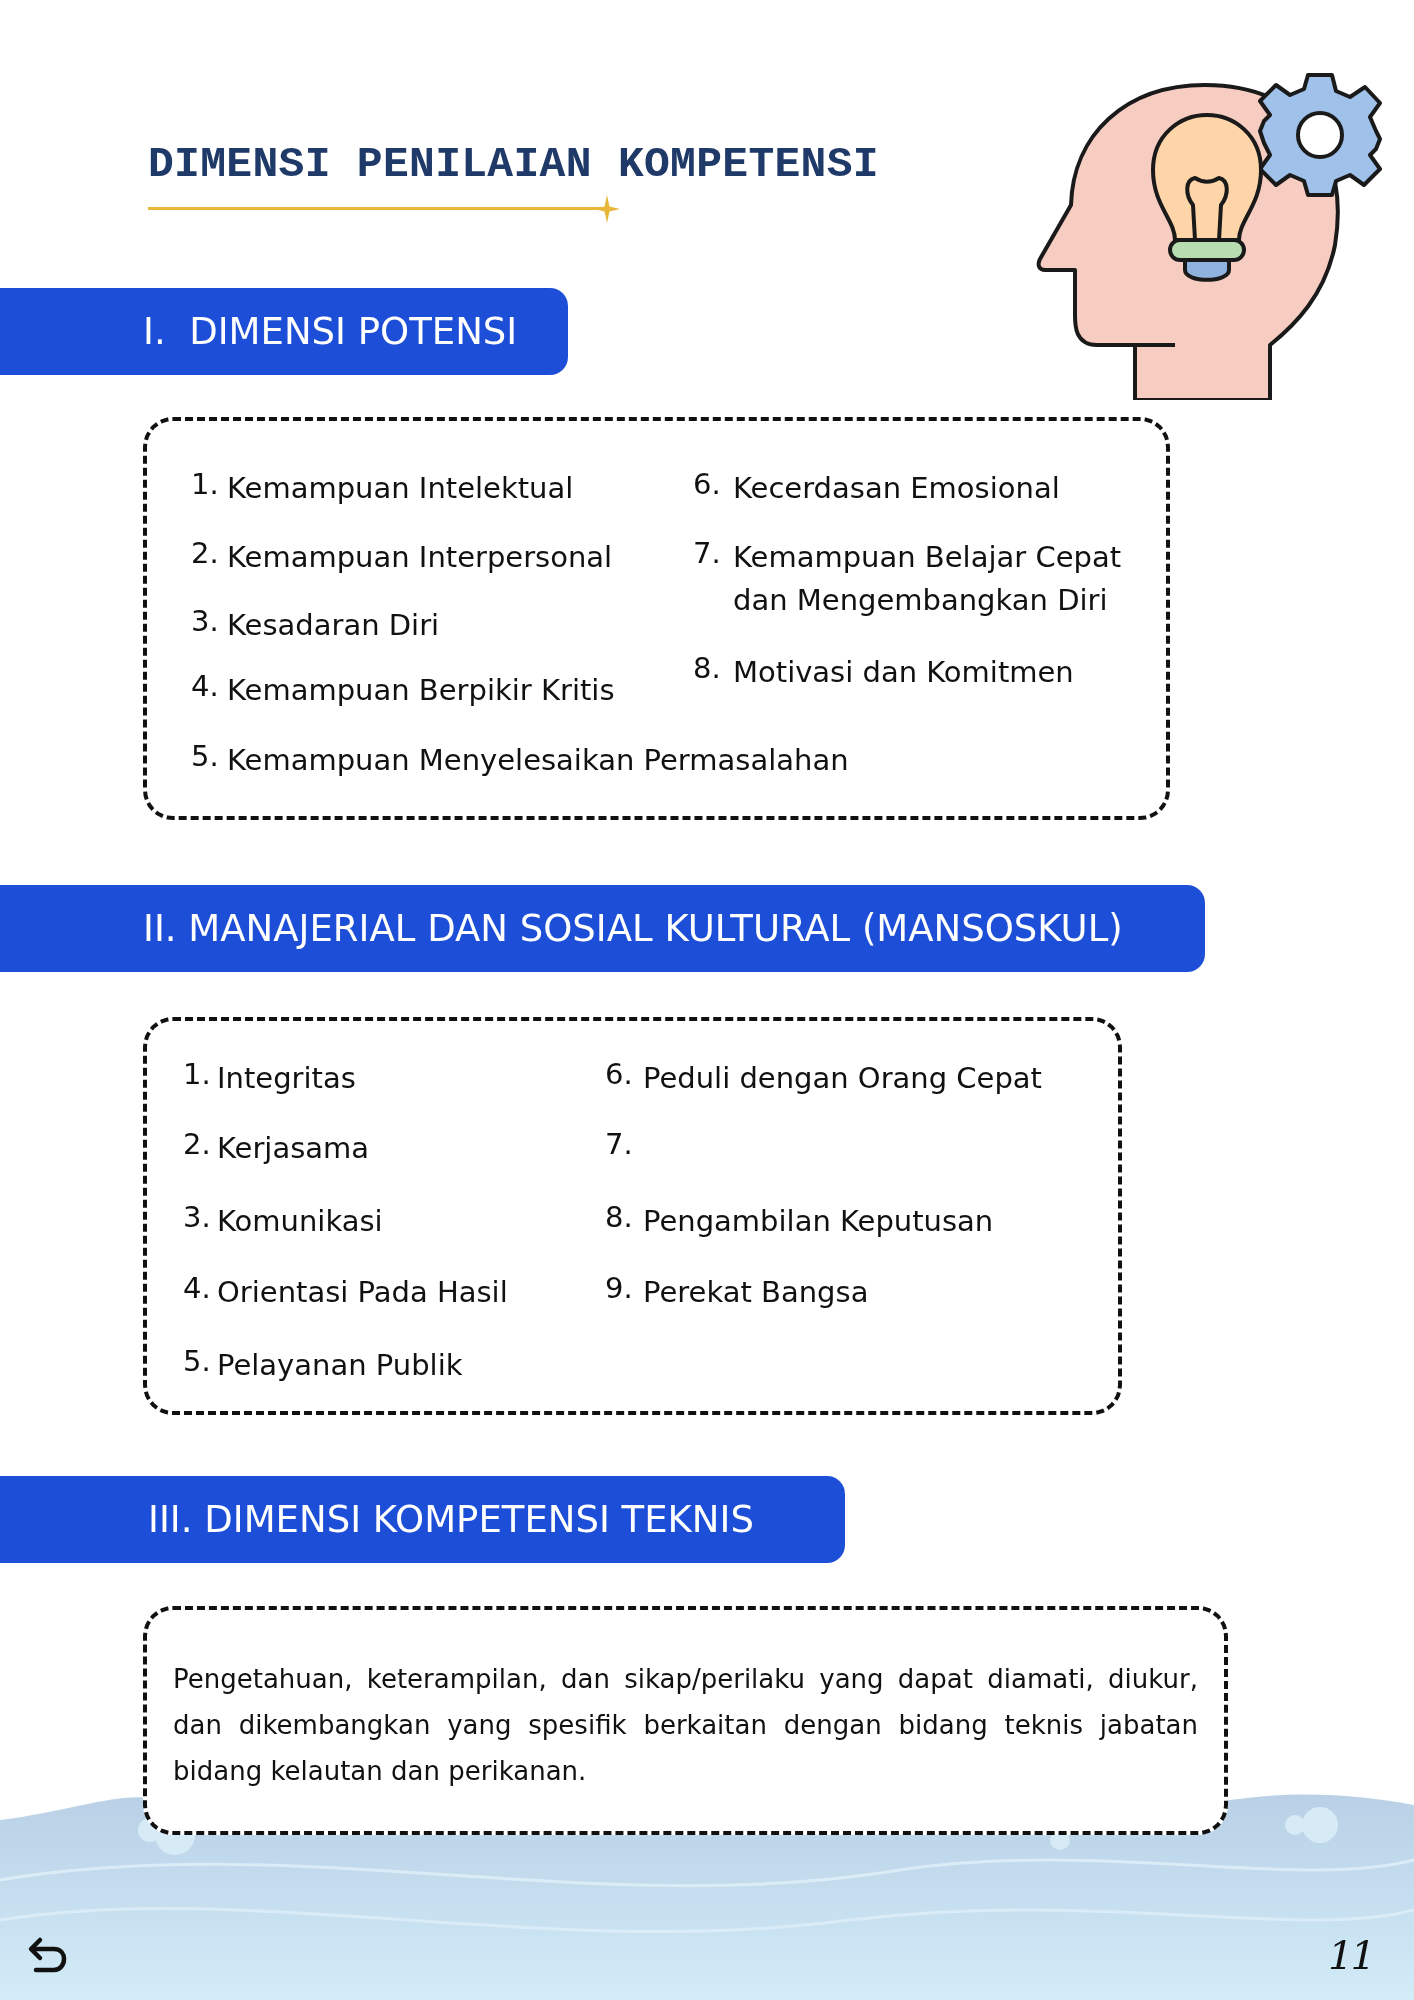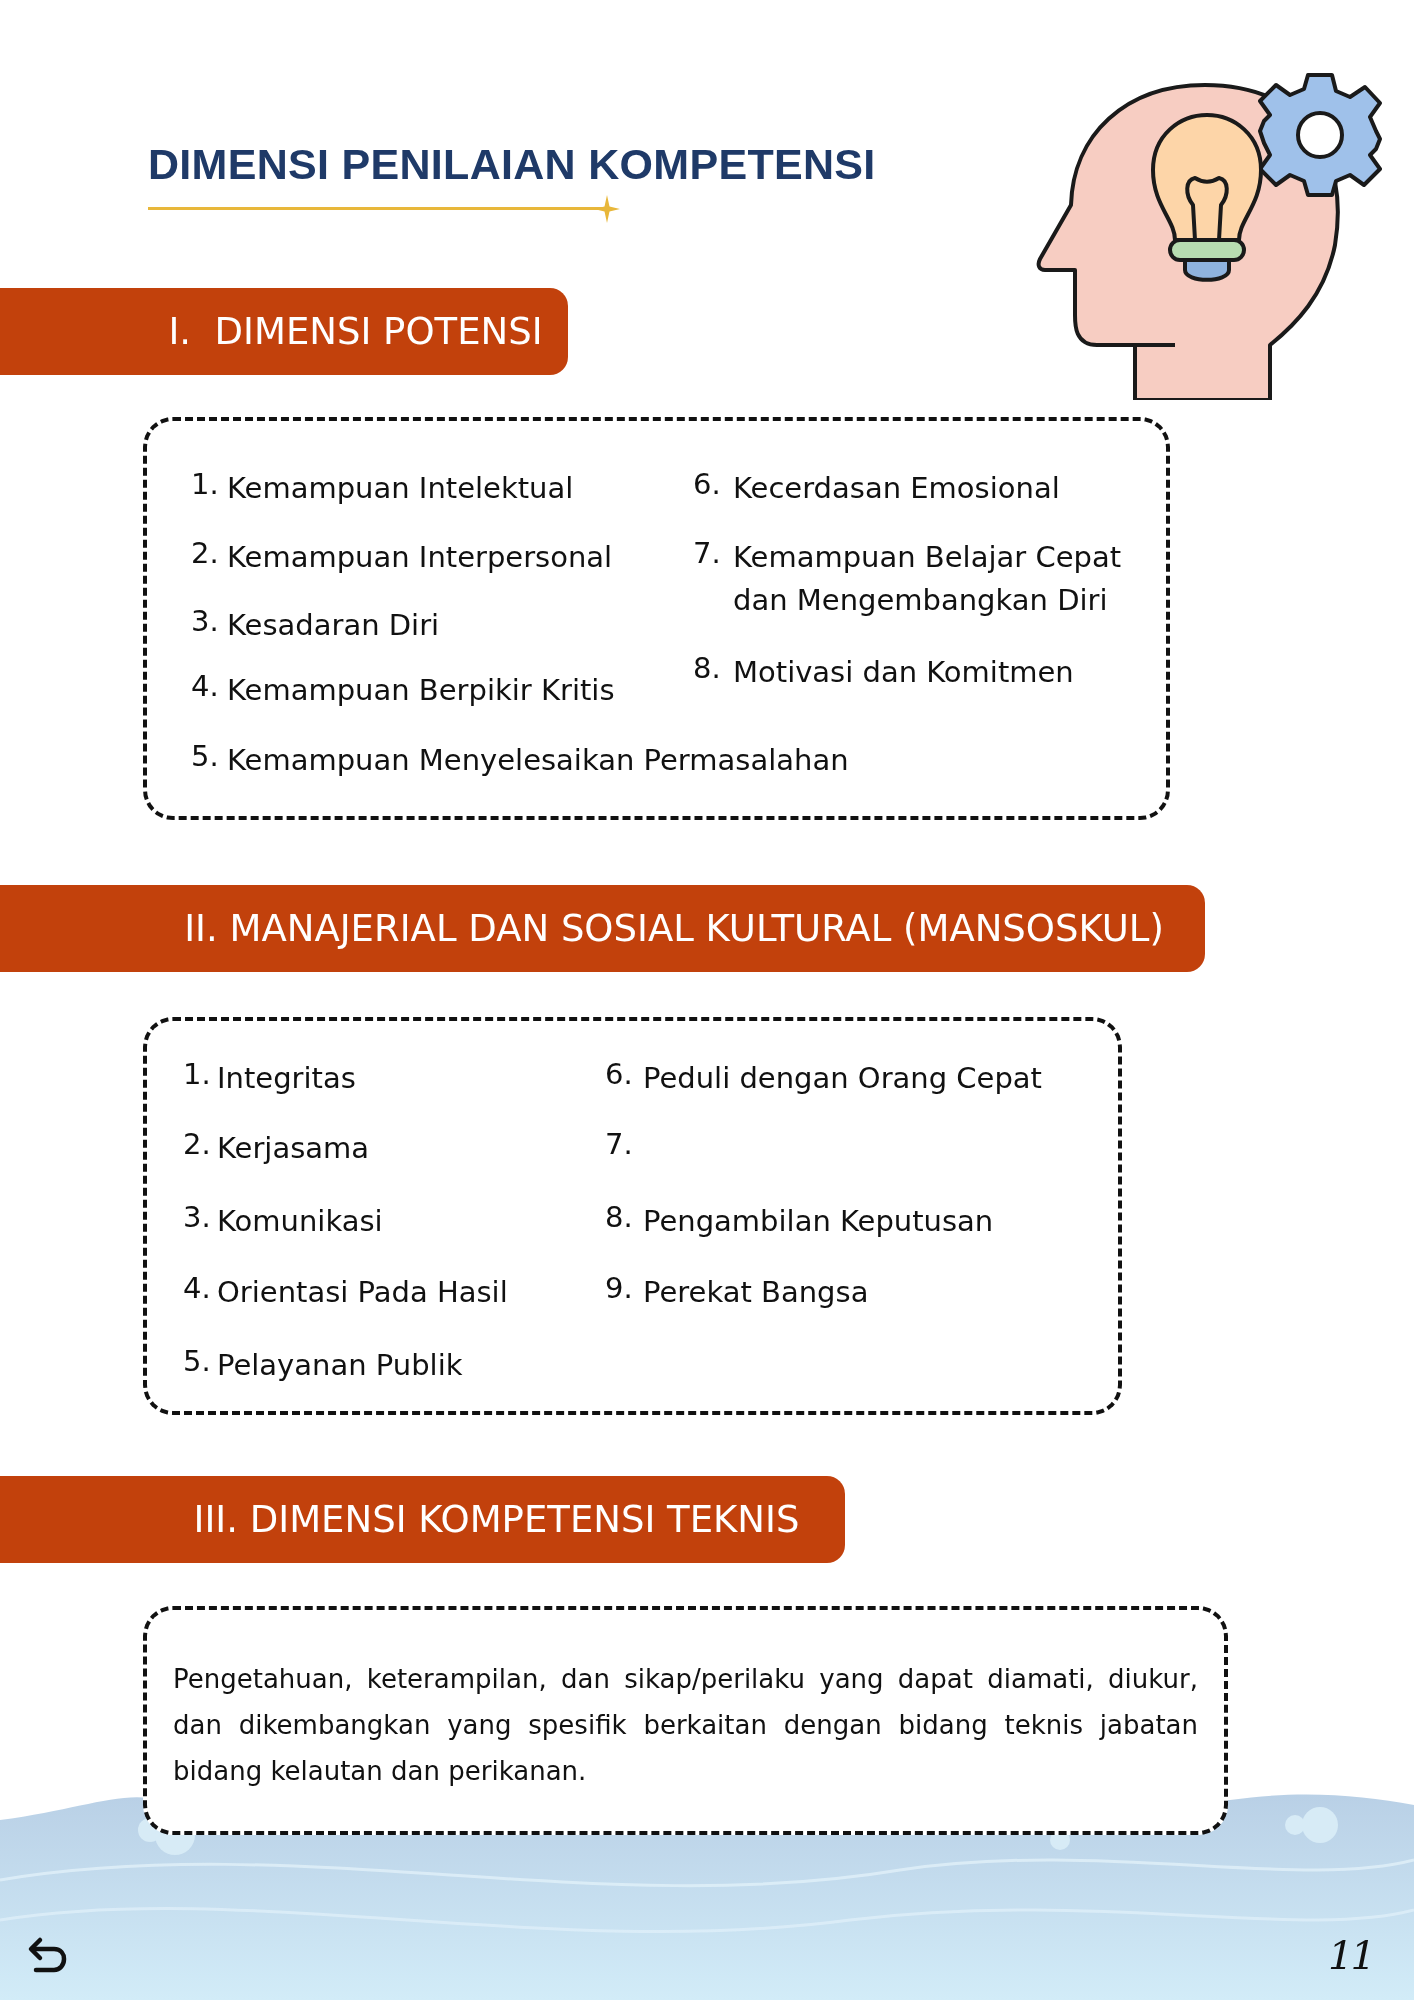--- a/index.html
+++ b/index.html
@@ -1,21 +1,21 @@
 <!DOCTYPE html>
 <html><head>
 <meta charset="utf-8">
 <style>
   html, body { margin: 0; padding: 0; }
   body { width: 1414px; height: 2000px; position: relative; overflow: hidden; background: #ffffff; font-family: "DejaVu Sans", sans-serif; color: #111; }
-  .title { position: absolute; left: 148px; top: 140px; font-family: Liberation Sans, sans-serif; font-weight: bold; font-size: 43px; color: #1f3a68; letter-spacing: 0.3px; white-space: nowrap; }
+  .title { position: absolute; left: 148px; top: 140px; font-family: Liberation Mono, monospace; font-weight: bold; font-size: 43px; color: #1f3a68; letter-spacing: 0.3px; white-space: nowrap; }
   .title-line { position: absolute; left: 148px; top: 207px; width: 460px; height: 3px; background: #e8b73a; }
   .title-star { position: absolute; left: 594px; top: 195px; width: 26px; height: 28px; }
   .hero { position: absolute; left: 1035px; top: 45px; width: 365px; height: 355px; }
-  .banner { position: absolute; left: 0; background: #c2410c; color: #fff; border-radius: 0 18px 18px 0; height: 87px; display: flex; align-items: center; font-size: 37px; white-space: nowrap; box-sizing: border-box; justify-content: center; }
+  .banner { position: absolute; left: 0; background: #1d4ed8; color: #fff; border-radius: 0 18px 18px 0; height: 87px; display: flex; align-items: center; font-size: 37px; white-space: nowrap; box-sizing: border-box; }
   .banner span { display: inline-block; }
   .box { position: absolute; border: 4px dashed #111; border-radius: 30px; box-sizing: border-box; background: #fff; }
   .item { position: absolute; font-size: 29px; white-space: nowrap; display: flex; }
   .item .num { display: inline-block; }
   .item .txt { display: inline-block; line-height: 43px; white-space: pre-line; }
   .para { position: absolute; left: 26px; right: 26px; top: 46px; font-size: 26px; line-height: 46px; text-align: justify; text-align-last: left; }
   .waves { position: absolute; left: 0; top: 1770px; width: 1414px; height: 230px; }
   .back-icon { position: absolute; left: 26px; top: 1934px; width: 42px; height: 42px; cursor: pointer; }
   .page-num { position: absolute; left: 1328px; top: 1932px; font-family: "DejaVu Serif", serif; font-size: 40px; color: #111; letter-spacing: -3px; font-style: italic; }
 </style>

